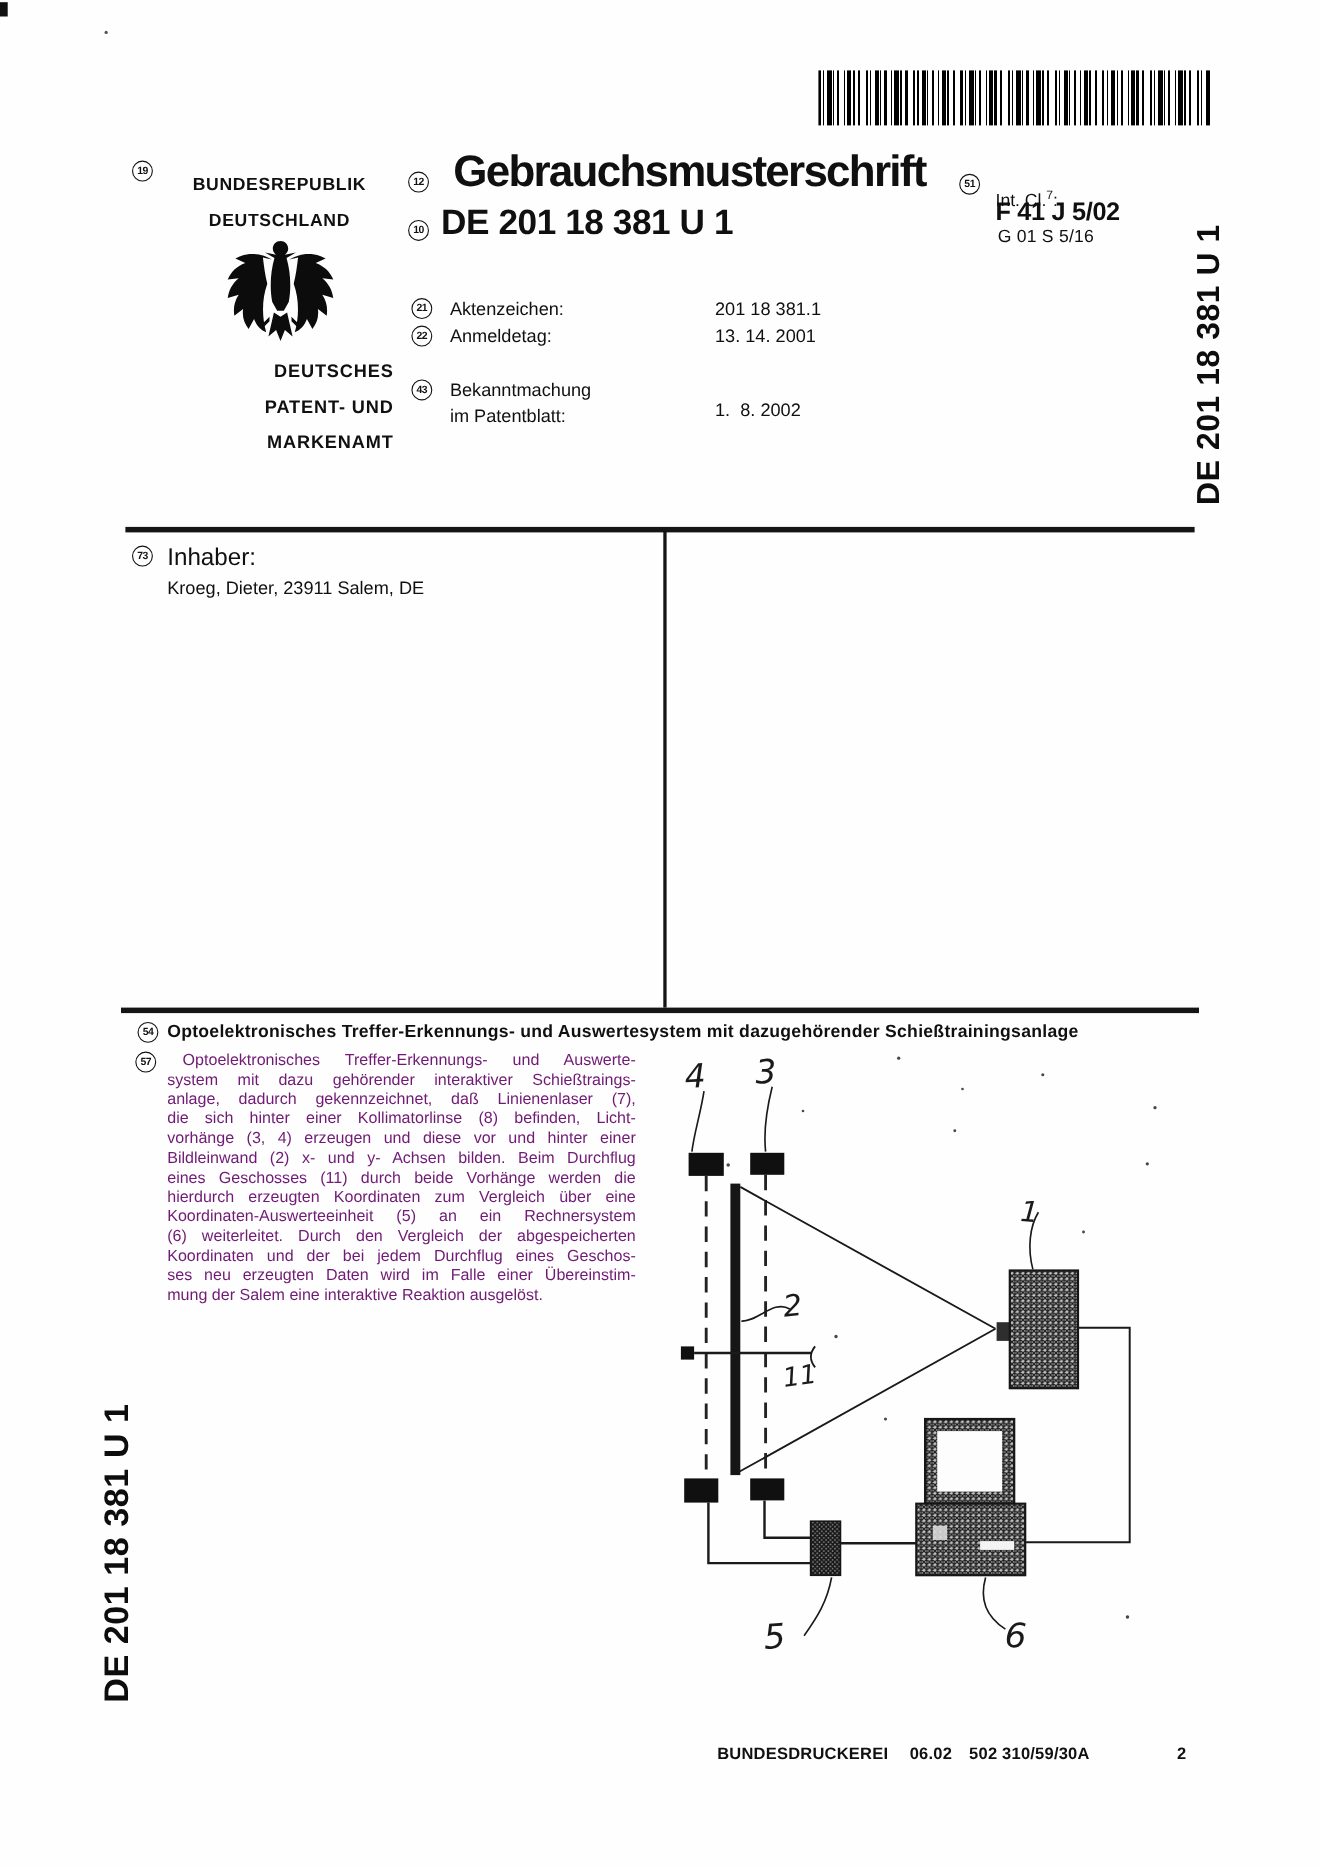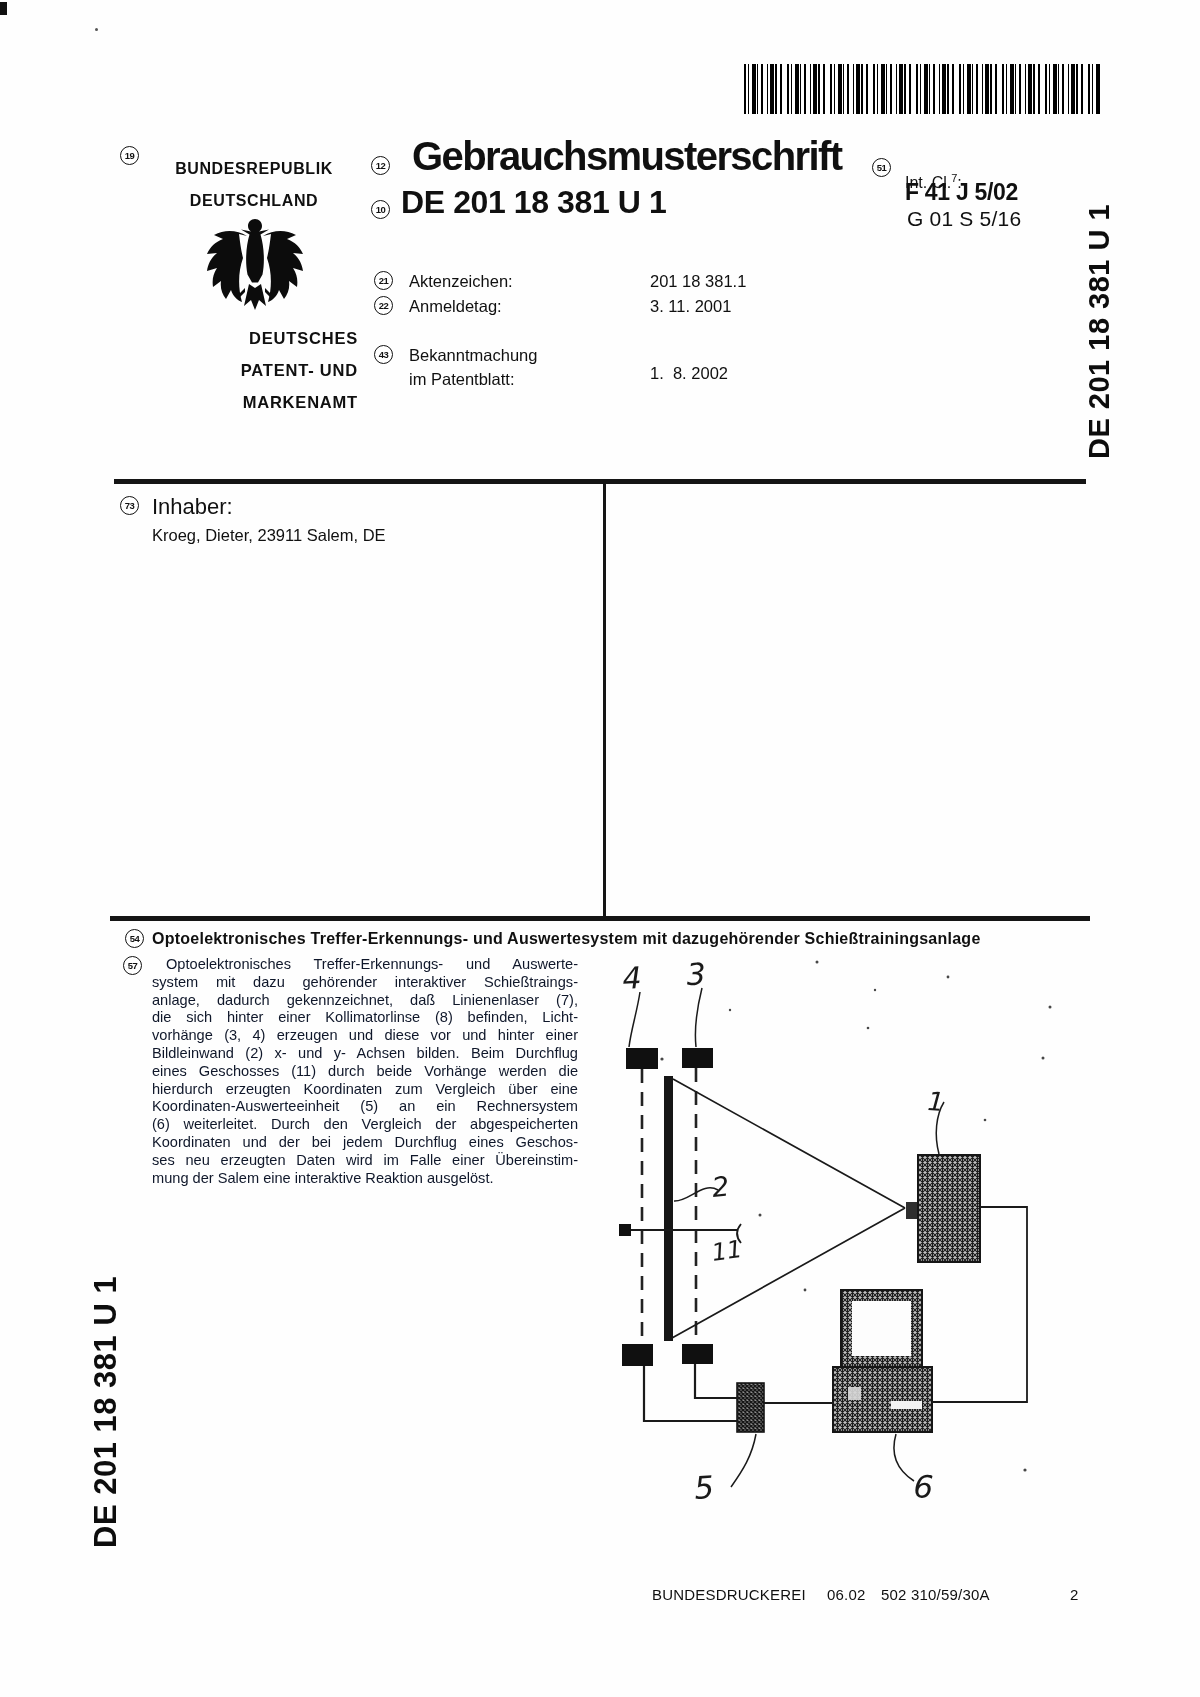--- a/index.html
+++ b/index.html
@@ -20,21 +20,21 @@
   .country { left:150px; top:153px; width:208px; text-align:center;
     font-weight:bold; font-size:16px; letter-spacing:0.6px; line-height:32px; }
   .office  { left:150px; top:322px; width:208px; text-align:right;
     font-weight:bold; font-size:16.5px; letter-spacing:0.8px; line-height:32px; }
   .kind-title { left:400px; top:134px; font-size:40px; font-weight:bold;
     letter-spacing:-1.6px; white-space:nowrap;margin-left:12px; }
   .pub-number { left:401px; top:184px; font-size:32px; font-weight:bold;
     letter-spacing:-0.4px; white-space:nowrap; }
   .intcl-label { left:905px; top:172px; font-size:16px; }
   .intcl-main  { left:905px; top:179px; font-size:23px; font-weight:bold; letter-spacing:-0.3px; }
-  .intcl-sec   { left:907px; top:207px; font-size:21px; letter-spacing:0.2px; }
+  .intcl-sec   { left:907px; top:207px; font-size:16px; letter-spacing:0.2px; }
   .bibrow { position:absolute; left:374px; width:440px; height:22px; font-size:16.5px; }
   .bibrow .circ { left:0; top:-1px; }
   .biblabel { position:absolute; left:35px; top:0; white-space:nowrap; }
   .biblabel2 { position:absolute; left:35px; top:24px; white-space:nowrap; }
   .bibvalue { position:absolute; left:276px; top:0; white-space:nowrap; }
   .barcode {
     left:744px; top:64px; width:356px; height:50px;
     background:repeating-linear-gradient(90deg,
       #000 0 2px,#fff 2px 4px,#000 4px 5px,#fff 5px 8px,#000 8px 12px,#fff 12px 13px,
       #000 13px 14px,#fff 14px 17px,#000 17px 19px,#fff 19px 23px,#000 23px 24px,
@@ -42,26 +42,26 @@
       #000 36px 38px,#fff 38px 43px);
   }
   .rule { background:#151515; }
   .vtext { position:absolute; transform-origin:0 0; transform:rotate(-90deg);
     font-weight:bold; white-space:nowrap; color:#0d0d0d; }
   .owner-label { left:152px; top:494px; font-size:22px; }
   .owner-value { left:152px; top:526px; font-size:16.5px; }
   .doc-title { left:152px; top:930px; font-size:16px; font-weight:bold;
     letter-spacing:0.25px; white-space:nowrap; }
   .abstract { left:152px; top:956px; width:426px; font-size:14.6px;
-    line-height:17.8px; color:#0f172a; }
+    line-height:17.8px; color:#701a75; }
   .abstract .ln { text-align:justify; }
   .abstract .jl { text-align-last:justify; }
   .abstract .first { text-indent:14px; }
   .footer { position:absolute; top:1586px; left:0; width:976px; height:20px;
-    font-size:15px; font-weight:normal; letter-spacing:0.2px; }
+    font-size:15px; font-weight:bold; letter-spacing:0.2px; }
   .footer span { position:absolute; white-space:nowrap; }
   .speck { position:absolute; background:#555; border-radius:50%; }
   sup { font-size:11px; vertical-align:super; }
   .figlabel { font-family:"DejaVu Sans", sans-serif; font-style:italic; fill:#1a1a1a; }
 </style>
 </head>
 <body>
 
 <div class="page">
 
@@ -107,21 +107,21 @@
   <div class="abs intcl-sec">G 01 S 5/16</div>
 
   <div class="bibrow" style="top:272px;">
     <span class="circ">21</span>
     <span class="biblabel">Aktenzeichen:</span>
     <span class="bibvalue">201 18 381.1</span>
   </div>
   <div class="bibrow" style="top:297px;">
     <span class="circ">22</span>
     <span class="biblabel">Anmeldetag:</span>
-    <span class="bibvalue">3. 11. 2001</span>
+    <span class="bibvalue">13. 14. 2001</span>
   </div>
   <div class="bibrow" style="top:346px;height:46px;">
     <span class="circ">43</span>
     <span class="biblabel">Bekanntmachung</span>
     <span class="biblabel2">im Patentblatt:</span>
     <span class="bibvalue" style="top:18px;">1.&nbsp;&nbsp;8. 2002</span>
   </div>
 
   <div class="vtext" style="left:1083px;top:459px;font-size:29px;letter-spacing:0.5px;">DE 201 18 381 U 1</div>
   <div class="vtext" style="left:88px;top:1548px;font-size:31px;letter-spacing:0.5px;">DE 201 18 381 U 1</div>

